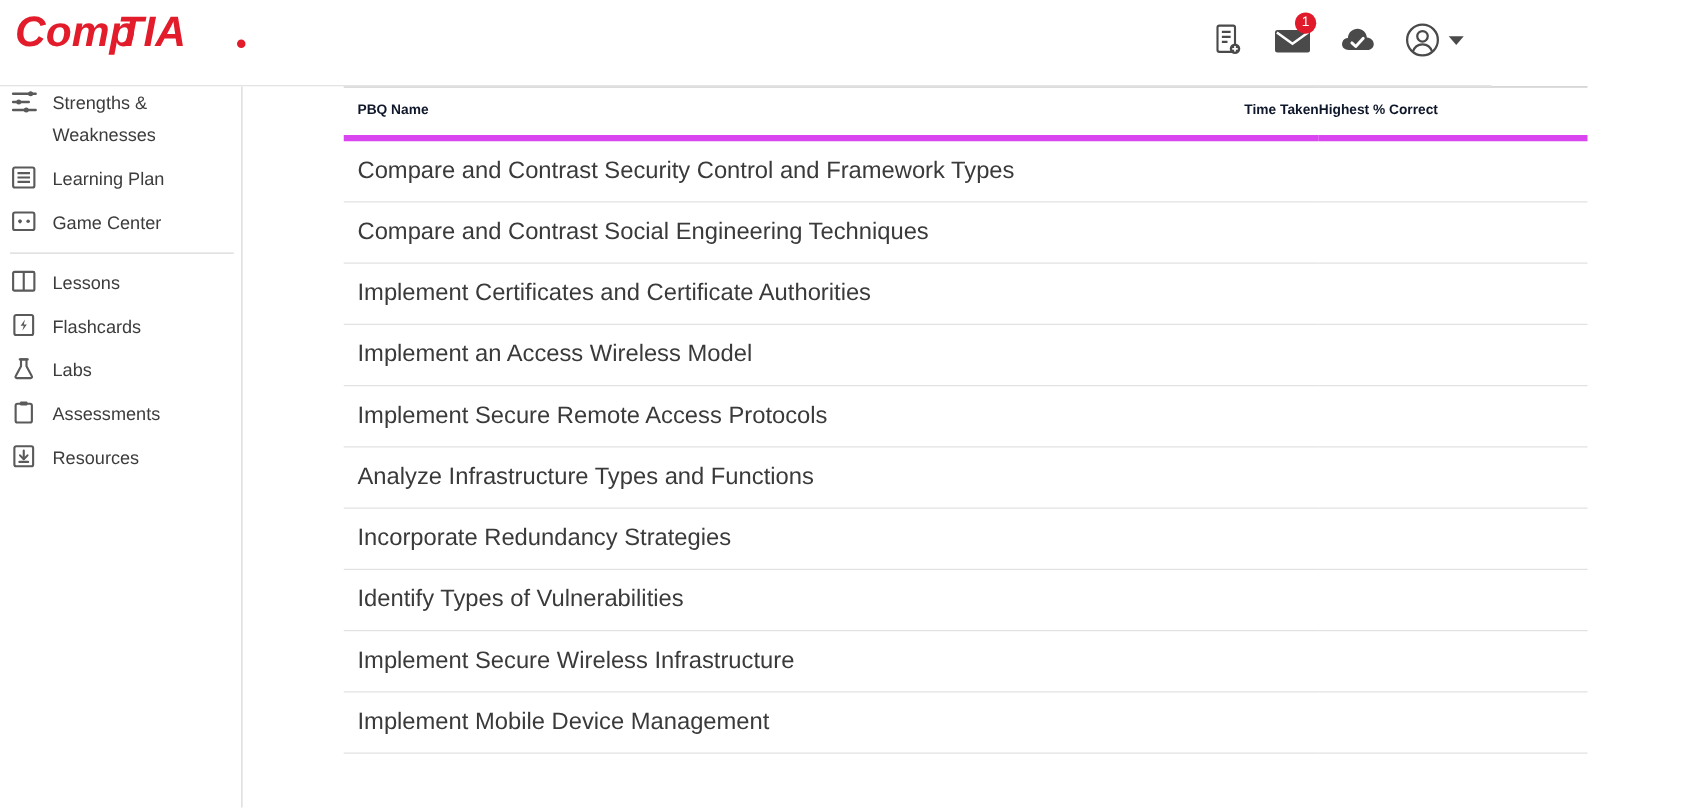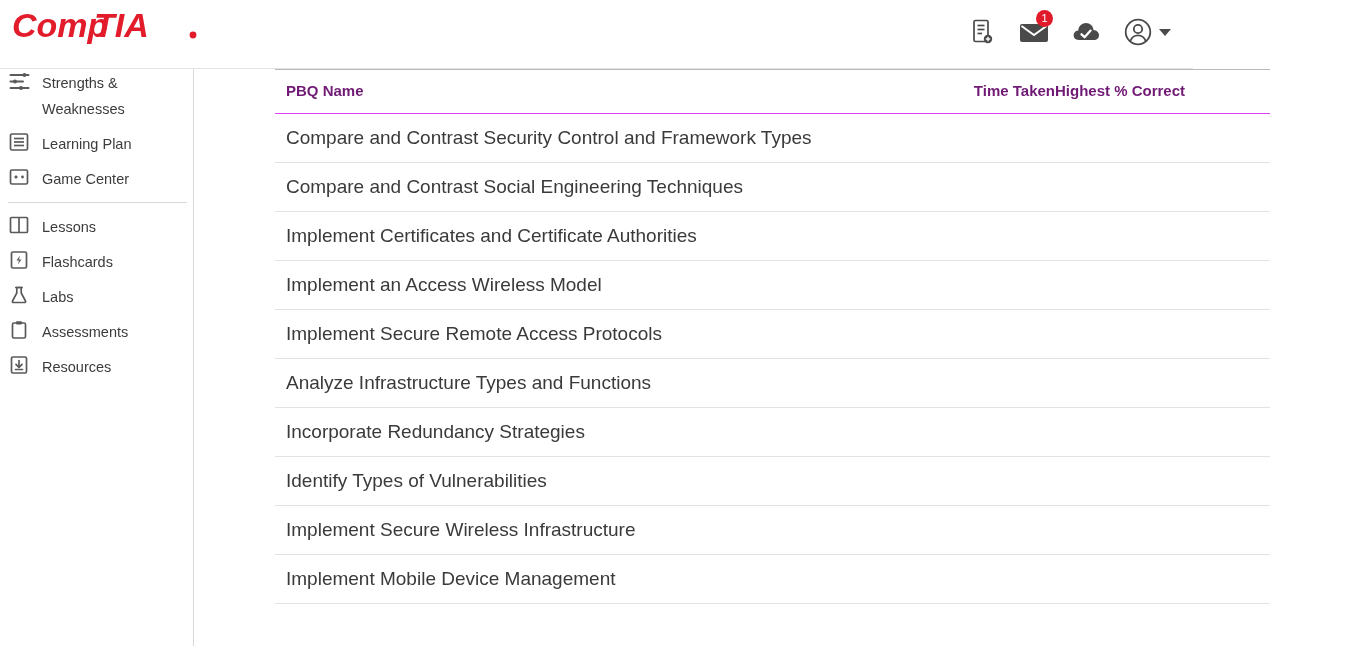--- a/index.html
+++ b/index.html
@@ -149,27 +149,27 @@
     left: 80px;
     top: 0px;
     width: 995px;
   }
   .pbq-table {
     width: 995px;
     border-collapse: collapse;
     table-layout: fixed;
   }
   .pbq-table th {
-    font-size: 15px;
+    font-size: 11px;
     font-weight: bold;
-    color: #701a75;
+    color: #0f172a;
     text-align: left;
     padding: 12px 0 14px 0;
     border-top: 1px solid #b9b9b9;
-    border-bottom: 1px solid #d946ef;
+    border-bottom: 5px solid #d946ef;
     background: #fff;
     white-space: nowrap;
   }
   .pbq-table th.c-name { padding-left: 11px; }
   .pbq-table th.c-time { width: 175px; text-align: right; }
   .pbq-table th.c-pct  { width: 215px; text-align: left; }
   .pbq-table td {
     font-size: 19px;
     color: #3a3a3a;
     padding: 13px 0 13px 0;

